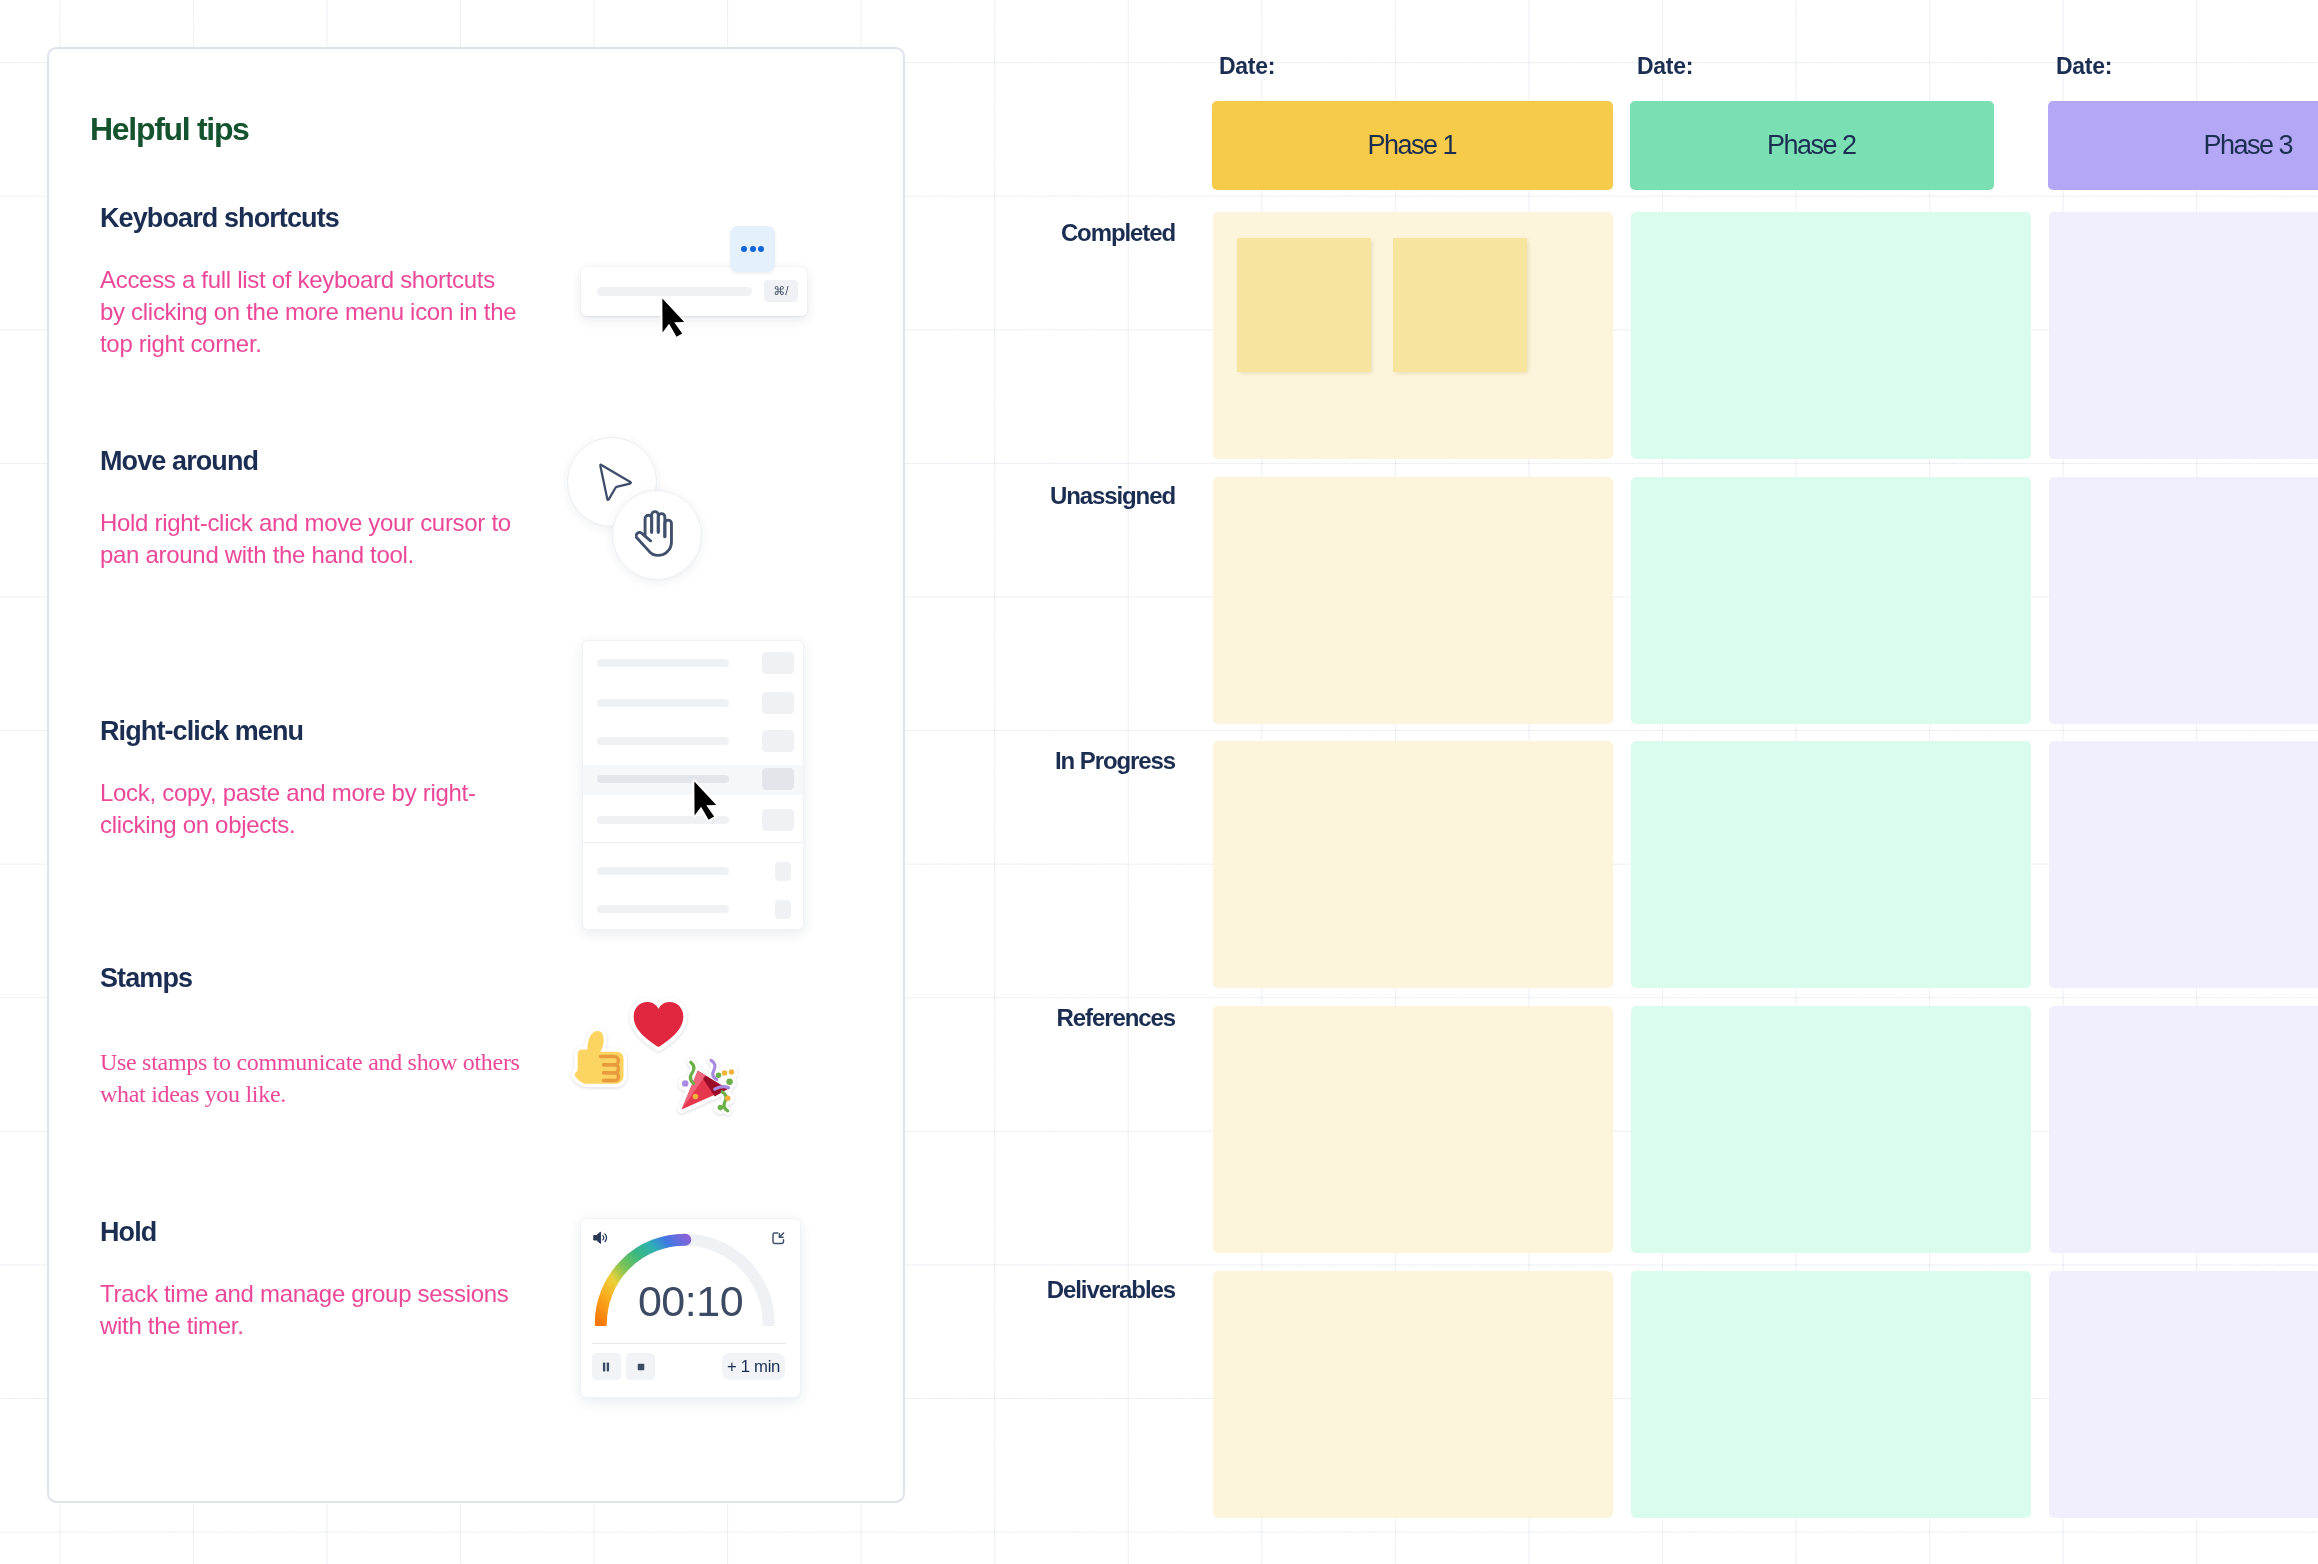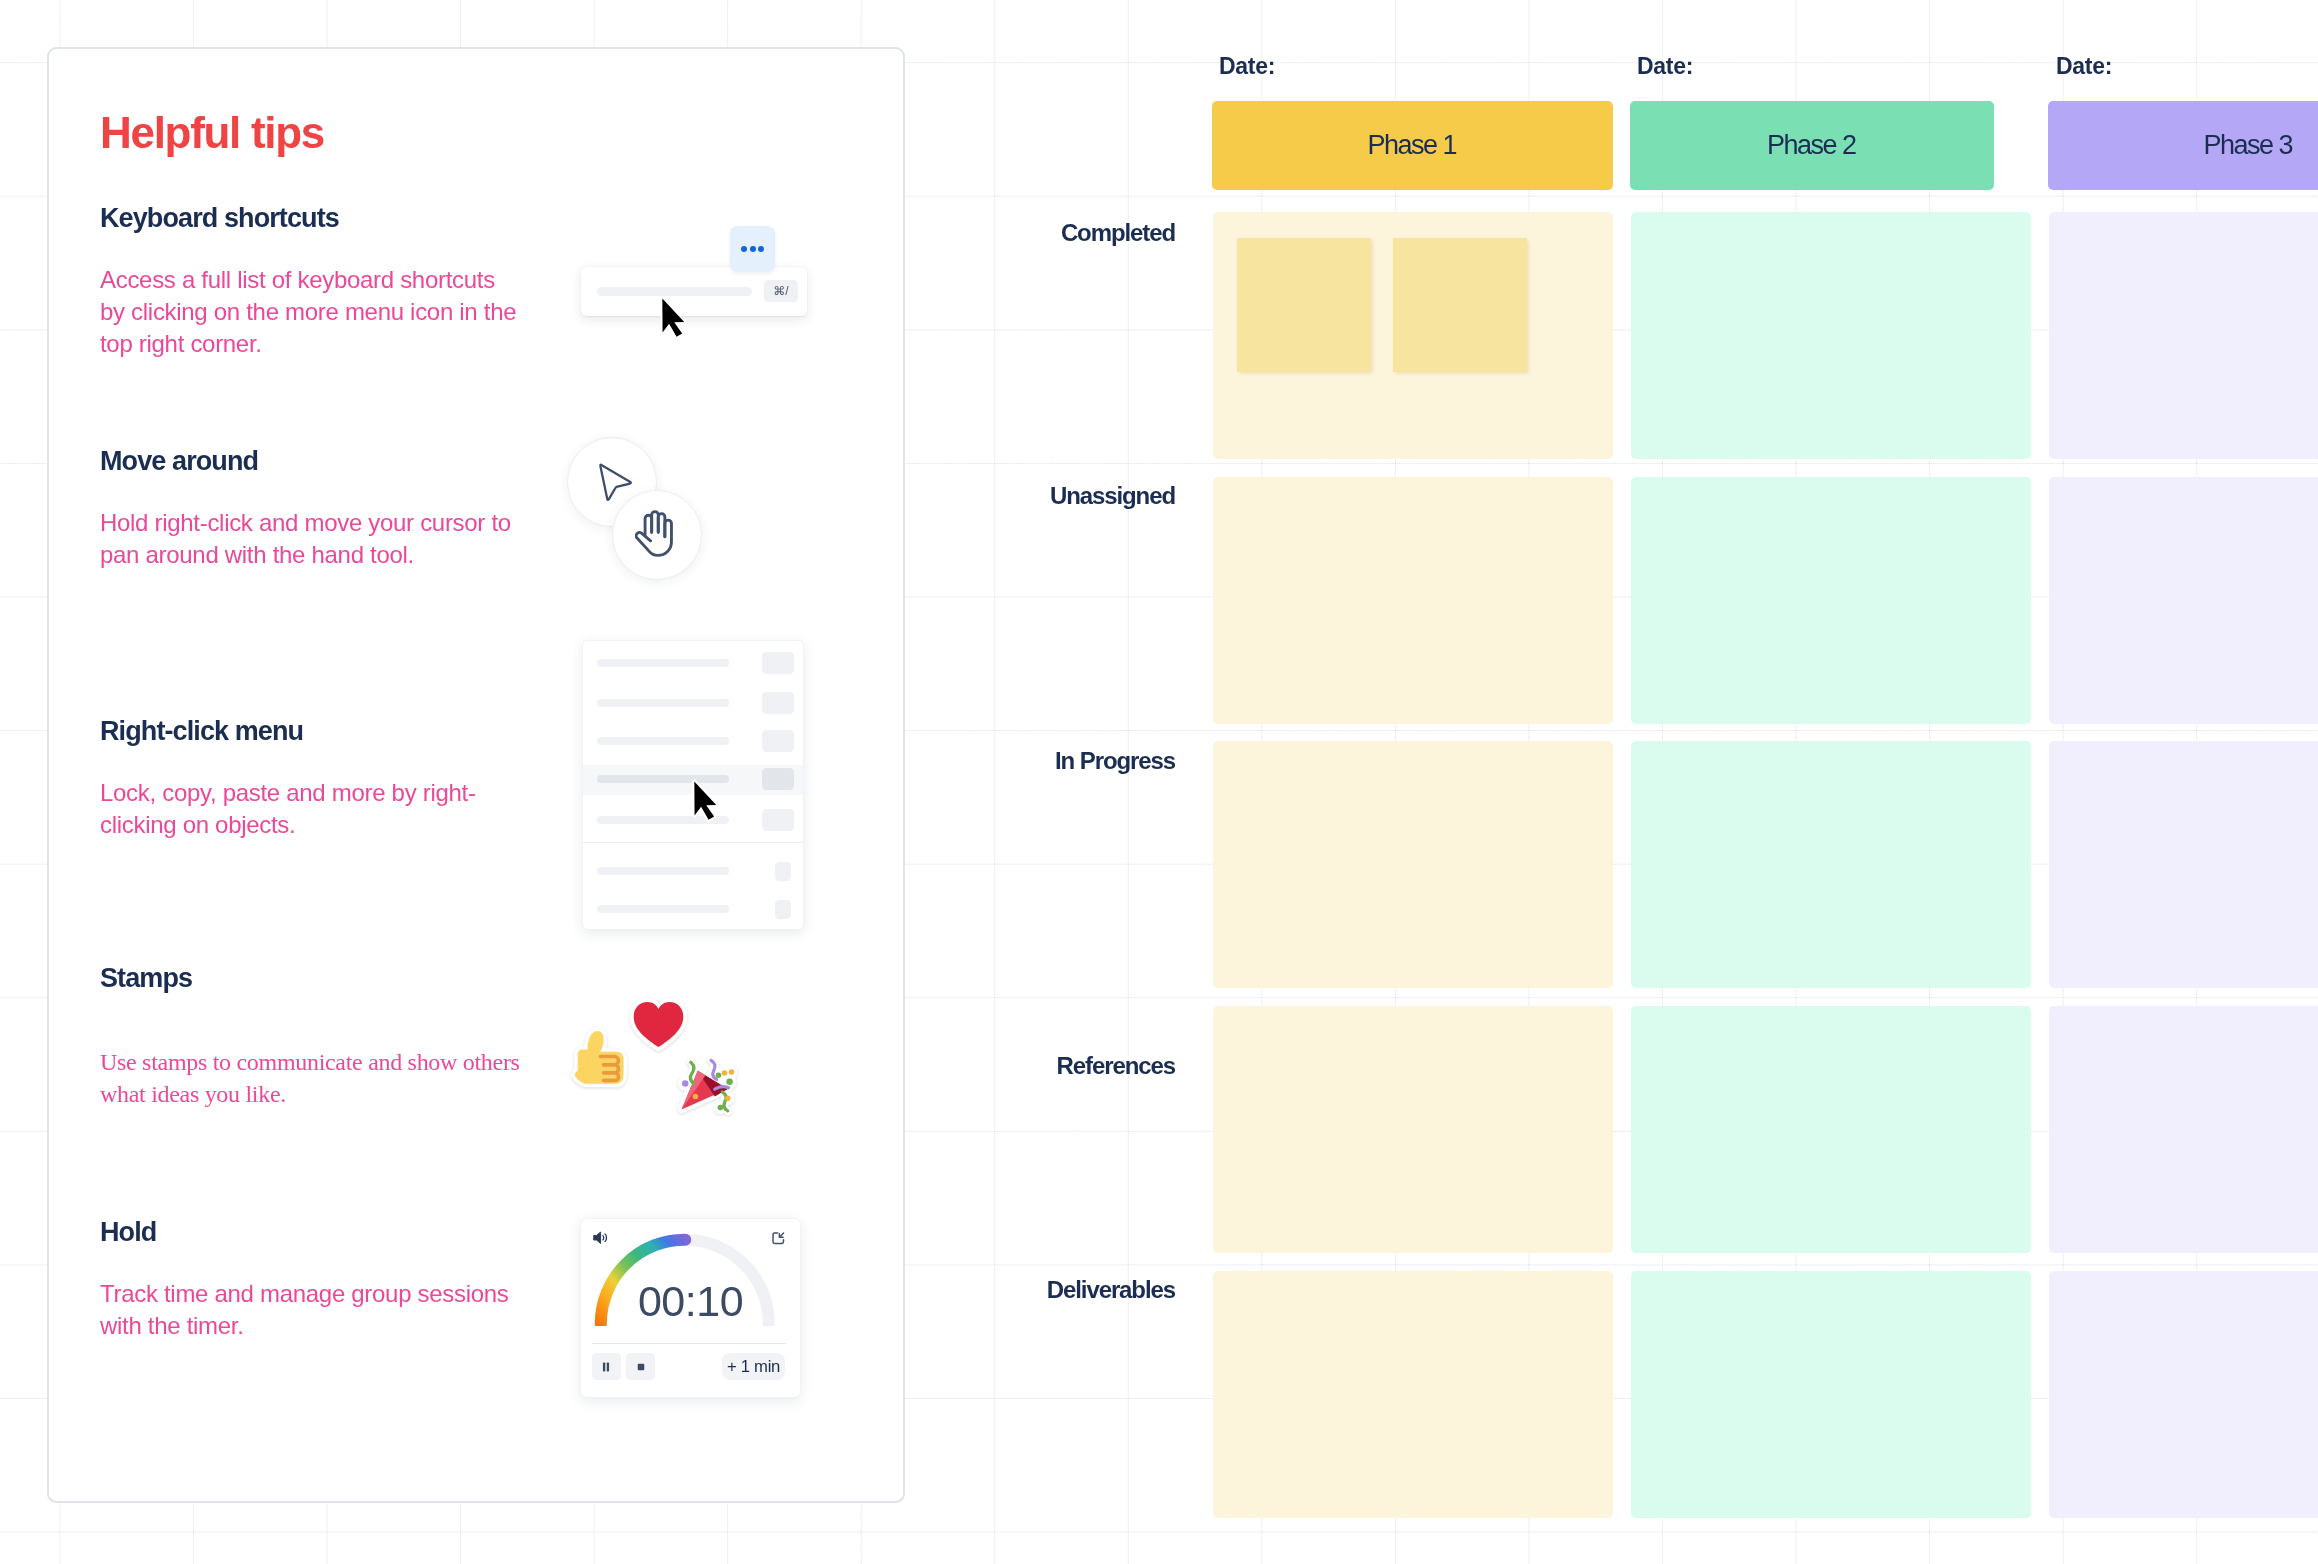--- a/index.html
+++ b/index.html
@@ -11,22 +11,22 @@
     color:#1b2e52;
     -webkit-font-smoothing:antialiased;
   }
   
   #grid{position:absolute;inset:0;}
   #grid svg{display:block;width:100%;height:100%;}
 
   
   #tips{position:absolute;left:47px;top:47px;width:858px;height:1456px;
     background:#fff;border:2.8px solid #dfe3ea;border-radius:9.3px;box-sizing:border-box;}
-  .tips-title{position:absolute;left:51px;top:69px;font-size:44px;font-weight:700;
-    letter-spacing:-1.3px;line-height:0.69;color:#ef4444;}
+  .tips-title{position:absolute;left:41px;top:69px;font-size:32px;font-weight:700;
+    letter-spacing:-1.3px;line-height:0.69;color:#14532d;}
   .tip{position:absolute;left:51px;}
   .tip h3{margin:0;font-size:27px;font-weight:700;line-height:0.695;letter-spacing:-0.9px;color:#1b2e52;}
   .tip p{margin:0;font-size:24px;font-weight:400;line-height:32px;letter-spacing:-0.3px;color:#ec4899;width:422px;}
 
   
   .illus{position:absolute;}
 
   
   .ks-bar{position:absolute;left:-4.2px;top:38px;width:226px;height:49px;background:#fff;
     border-radius:6px;box-shadow:0 3.2px 12px rgba(26,40,70,.10),0 0.5px 1.9px rgba(26,40,70,.07);}
@@ -101,21 +101,21 @@
   <div class="phase" style="left: 1630px; width: 364px; background: rgb(123, 223, 180);">
       <span>Phase 2</span>
     </div>
   <div class="phase" style="left: 2048px; width: 401px; background: rgb(180, 167, 245);">
       <span>Phase 3</span>
     </div>
 
   <div class="rowlabel" style="left:923px;width:252px;top:225px;">Completed</div>
   <div class="rowlabel" style="left:923px;width:252px;top:488px;">Unassigned</div>
   <div class="rowlabel" style="left:923px;width:252px;top:753px;">In Progress</div>
-  <div class="rowlabel" style="left:923px;width:252px;top:1058px;">References</div>
+  <div class="rowlabel" style="left:923px;width:252px;top:1010px;">References</div>
   <div class="rowlabel" style="left:923px;width:252px;top:1282px;">Deliverables</div>
 
   <div id="cells">
       <div class="cell" style="left: 1213px; top: 212px; width: 400px; height: 247px; background: rgb(253, 245, 219);"></div>
       <div class="cell" style="left: 1631px; top: 212px; width: 400px; height: 247px; background: rgb(217, 252, 239);"></div>
       <div class="cell" style="left: 2049px; top: 212px; width: 400px; height: 247px; background: rgb(241, 239, 254);"></div>
       <div class="cell" style="left: 1213px; top: 477px; width: 400px; height: 247px; background: rgb(253, 245, 219);"></div>
       <div class="cell" style="left: 1631px; top: 477px; width: 400px; height: 247px; background: rgb(217, 252, 239);"></div>
       <div class="cell" style="left: 2049px; top: 477px; width: 400px; height: 247px; background: rgb(241, 239, 254);"></div>
       <div class="cell" style="left: 1213px; top: 741px; width: 400px; height: 247px; background: rgb(253, 245, 219);"></div>

